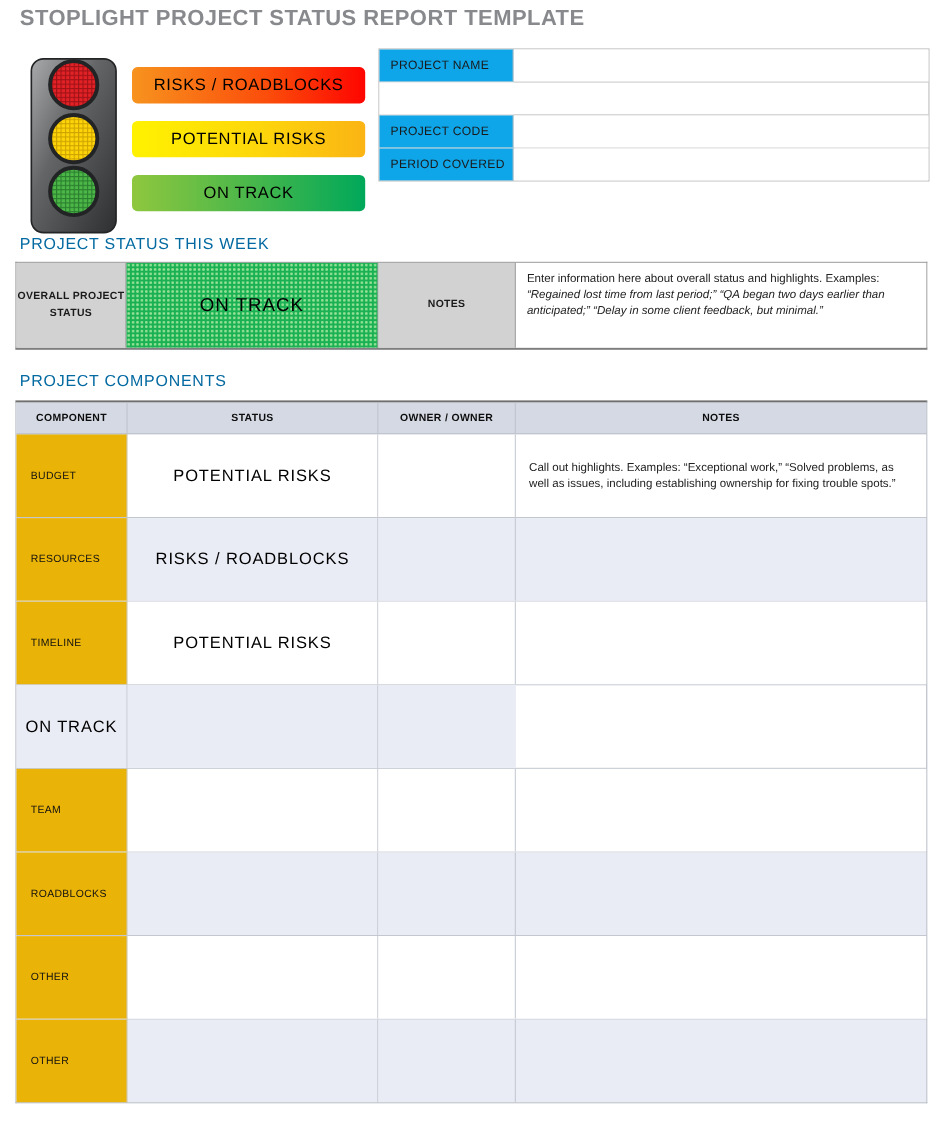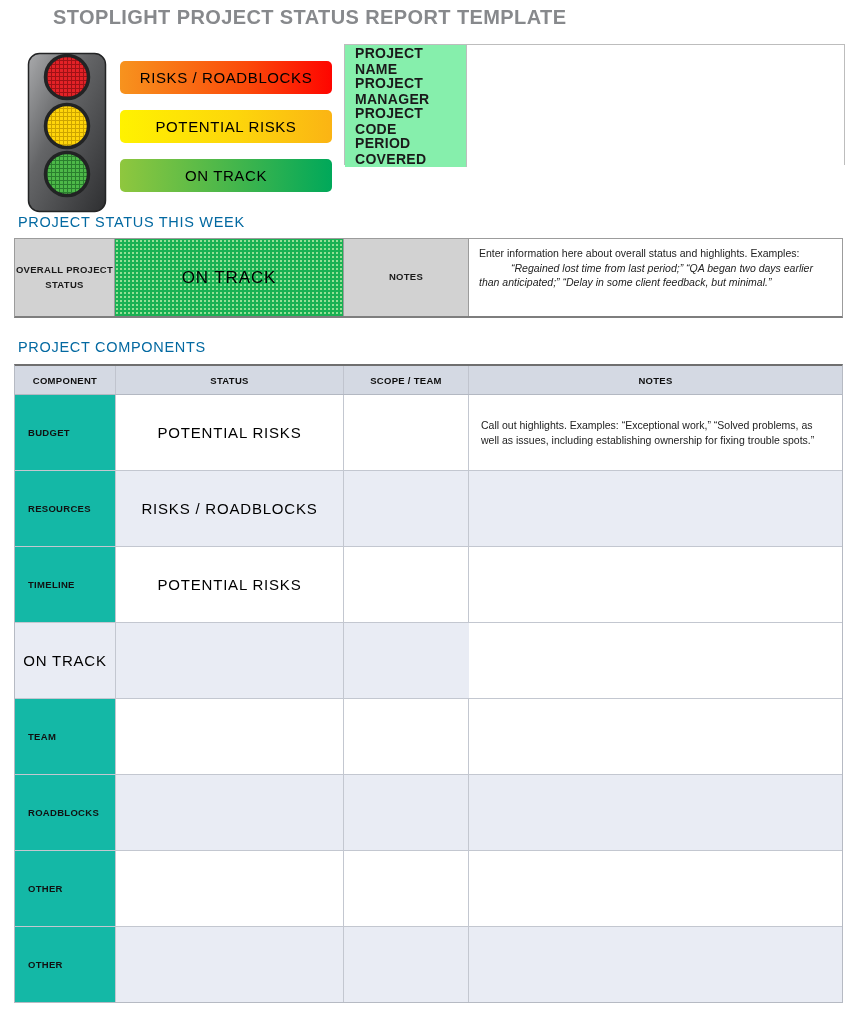--- a/index.html
+++ b/index.html
@@ -5,44 +5,43 @@
   html,body { margin:0; padding:0; background:#ffffff; }
   .page {
     position:relative; width:859px; height:1021px; background:#ffffff;
     font-family:"Liberation Sans", sans-serif; color:#111;
     overflow:hidden;
   }
   .title {
     position:absolute; left:18px; top:6px;
     font-size:20px; font-weight:bold; letter-spacing:0.4px;
     color:#87898c;
-    margin-left:35px;
   }
   
   .stoplight { position:absolute; left:27px; top:52px; }
   
   .banner {
     position:absolute; left:120px; width:212px; height:33px;
     border-radius:5px; display:flex; align-items:center; justify-content:center;
     font-size:15px; letter-spacing:0.6px; color:#000;
   }
   .banner.red    { top:61px;  background:linear-gradient(90deg,#f7931e 0%,#fb4a0a 60%,#fe0500 100%); }
   .banner.yellow { top:110px; background:linear-gradient(90deg,#fff200 0%,#fdd60b 55%,#fbb414 100%); }
   .banner.green  { top:159px; background:linear-gradient(90deg,#8fc73e 0%,#3cb44d 60%,#00a85a 100%); }
   
   .info-table {
     position:absolute; left:344px; top:44px; width:499px;
     border:1px solid #bdbdbd;
   }
   .info-row { display:grid; grid-template-columns:122px 1fr; height:29px; border-bottom:1px solid #bdbdbd; }
   .info-row:last-child { border-bottom:none; }
   .info-label {
-    background:#86efac; border-right:1px solid #bdbdbd;
+    background:#0ea5e9; border-right:1px solid #bdbdbd;
     display:flex; align-items:center; padding-left:10px;
-    font-size:14px; font-weight:bold; letter-spacing:0.3px; color:#1a1a1a;
+    font-size:11px; font-weight:normal; letter-spacing:0.3px; color:#1a1a1a;
   }
   .info-value { background:#fff; }
   
   .section-heading {
     position:absolute; left:18px; font-size:14.5px; letter-spacing:0.7px; color:#0369a1;
   }
   
   .st-green {
     background-color:#19b153;
     background-image:radial-gradient(circle, rgba(190,240,170,0.75) 1px, transparent 1.4px);
@@ -73,43 +72,43 @@
     line-height:1.5;
   }
   .big-status {
     display:flex; align-items:center; justify-content:center;
     font-size:17px; letter-spacing:0.9px; color:#000;
   }
   .status-notes {
     background:#fff; padding:7px 10px; font-size:10.5px; line-height:1.4; color:#222;
     box-sizing:border-box;
   }
-  .status-notes em { font-style:italic;margin-left:32px; }
+  .status-notes em { font-style:italic; }
   
   .comp-table {
     position:absolute; left:14px; top:364px; width:829px;
     border:1px solid #b6bac3; border-top:2px solid #6f6f6f;
     box-sizing:border-box;
   }
   .comp-grid-cols { display:grid; grid-template-columns:101px 228px 125px 1fr; }
   .comp-header { height:28px; background:#d4d9e3; border-bottom:1px solid #b3b8c2; }
   .comp-header .hcell {
     display:flex; align-items:center; justify-content:center;
     font-size:9.5px; font-weight:bold; letter-spacing:0.3px; color:#0d0d0d;
     border-right:1px solid #c0c4ce;
     text-align:center;
   }
   .comp-header .hcell:last-child { border-right:none; }
   .comp-row { height:75px; border-bottom:1px solid #c3c7d0; }
   .comp-row:last-child { border-bottom:none; }
   .comp-row > div { border-right:1px solid #c3c7d0; }
   .comp-row > div:last-child { border-right:none; }
   .c-label {
-    background:#14b8a6; display:flex; align-items:center; padding-left:13px;
-    font-size:9.5px; font-weight:bold; letter-spacing:0.3px; color:#111;
+    background:#eab308; display:flex; align-items:center; padding-left:13px;
+    font-size:9.5px; font-weight:normal; letter-spacing:0.3px; color:#111;
   }
   .c-cell { background:#ffffff; }
   .comp-row.alt .c-cell { background:#e9ecf4; }
   .c-status { display:flex; align-items:center; justify-content:center; font-size:15px; letter-spacing:0.8px; color:#000; }
   .c-notes { display:flex; align-items:center; padding:18px 12px; font-size:10.5px; line-height:1.4; color:#222; box-sizing:border-box; }
 </style>
 </head>
 <body>
 
 <div class="page">
@@ -153,21 +152,20 @@
   <div class="banner green">
     <span>ON TRACK</span>
   </div>
 
   <div class="info-table">
     <div class="info-row">
       <div class="info-label">PROJECT NAME</div>
       <div class="info-value"></div>
     </div>
     <div class="info-row">
-      <div class="info-label">PROJECT MANAGER</div>
       <div class="info-value"></div>
     </div>
     <div class="info-row">
       <div class="info-label">PROJECT CODE</div>
       <div class="info-value"></div>
     </div>
     <div class="info-row">
       <div class="info-label">PERIOD COVERED</div>
       <div class="info-value"></div>
     </div>
@@ -181,21 +179,21 @@
     <div class="gray-cell">NOTES</div>
     <div class="status-notes"><span>Enter information here about overall status and highlights. Examples: </span><em>“Regained lost time from last period;” “QA began two days earlier than anticipated;” “Delay in some client feedback, but minimal.”</em></div>
   </div>
 
   <div class="section-heading" style="top:339px;text-align:center;">PROJECT COMPONENTS</div>
 
   <div class="comp-table">
     <div class="comp-header comp-grid-cols">
       <div class="hcell">COMPONENT</div>
       <div class="hcell">STATUS</div>
-      <div class="hcell">SCOPE / TEAM</div>
+      <div class="hcell">OWNER / OWNER</div>
       <div class="hcell">NOTES</div>
     </div>
 
     <div class="comp-row comp-grid-cols">
       <div class="c-label">BUDGET</div>
       <div class="c-cell c-status st-yellow">POTENTIAL RISKS</div>
       <div class="c-cell"></div>
       <div class="c-cell c-notes">Call out highlights. Examples: “Exceptional work,” “Solved problems, as well as issues, including establishing ownership for fixing trouble spots.”</div>
     </div>
     <div class="comp-row comp-grid-cols alt">

